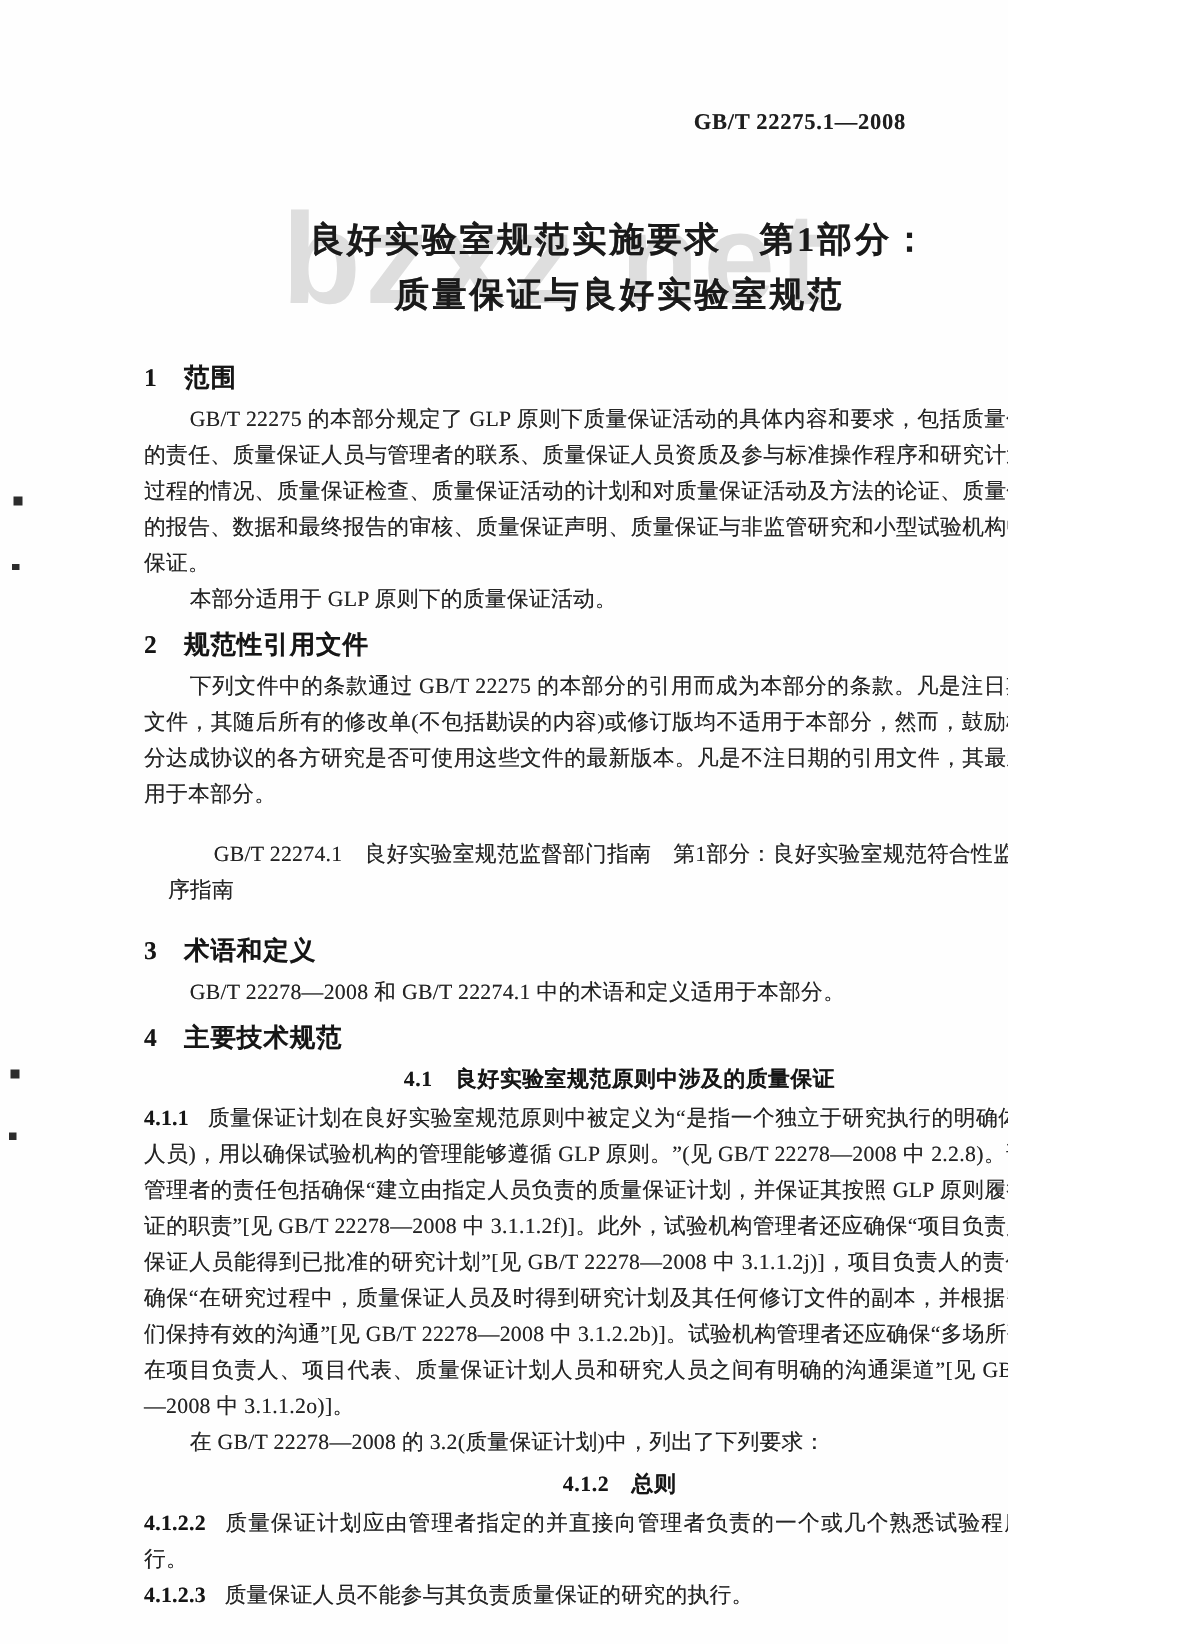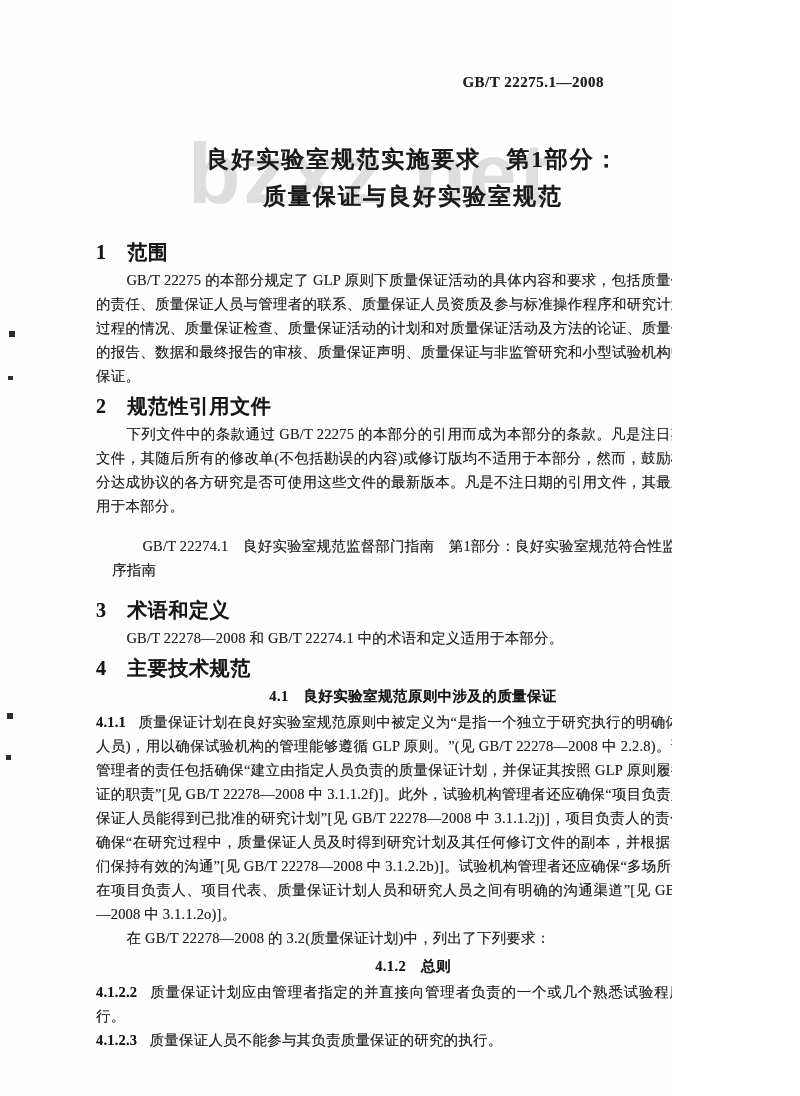--- a/index.html
+++ b/index.html
@@ -65,21 +65,21 @@
     left: 96px;
     width: 634px;
     font-size: 14.5px;
     line-height: 24px;
     text-align: justify;
     letter-spacing: 0.2px;
     z-index: 1;
   }
 
   .sec-heading {
-    font-size: 20px;
+    font-size: 17px;
     font-weight: bold;
     color: #161616;
     margin: 6px 0 4px 0;
     text-align: left;
     letter-spacing: 0.6px;
   }
   .sec-heading.first { margin-top: 0; }
 
   .sub-heading {
     font-size: 14.5px;
@@ -147,20 +147,21 @@
 
   <div class="doc-title">
     <div>良好实验室规范实施要求　第1部分：</div>
     <div>质量保证与良好实验室规范</div>
   </div>
 
   <div class="body-col">
 
     <div class="sec-heading first">1　范围</div>
     <p class="para">GB/T 22275 的本部分规定了 GLP 原则下质量保证活动的具体内容和要求，包括质量保证人员的责任、质量保证人员与管理者的联系、质量保证人员资质及参与标准操作程序和研究计划的制定过程的情况、质量保证检查、质量保证活动的计划和对质量保证活动及方法的论证、质量保证检查的报告、数据和最终报告的审核、质量保证声明、质量保证与非监管研究和小型试验机构中的质量保证。</p>
+    <p class="para">本部分适用于 GLP 原则下的质量保证活动。</p>
 
     <div class="sec-heading">2　规范性引用文件</div>
     <p class="para">下列文件中的条款通过 GB/T 22275 的本部分的引用而成为本部分的条款。凡是注日期的引用文件，其随后所有的修改单(不包括勘误的内容)或修订版均不适用于本部分，然而，鼓励根据本部分达成协议的各方研究是否可使用这些文件的最新版本。凡是不注日期的引用文件，其最新版本适用于本部分。</p>
     <p class="ref-line">GB/T 22274.1　良好实验室规范监督部门指南　第1部分：良好实验室规范符合性监督程序指南</p>
 
     <div class="sec-heading">3　术语和定义</div>
     <p class="para">GB/T 22278—2008 和 GB/T 22274.1 中的术语和定义适用于本部分。</p>
 
     <div class="sec-heading">4　主要技术规范</div>
     <div class="sub-heading">4.1　良好实验室规范原则中涉及的质量保证</div>

